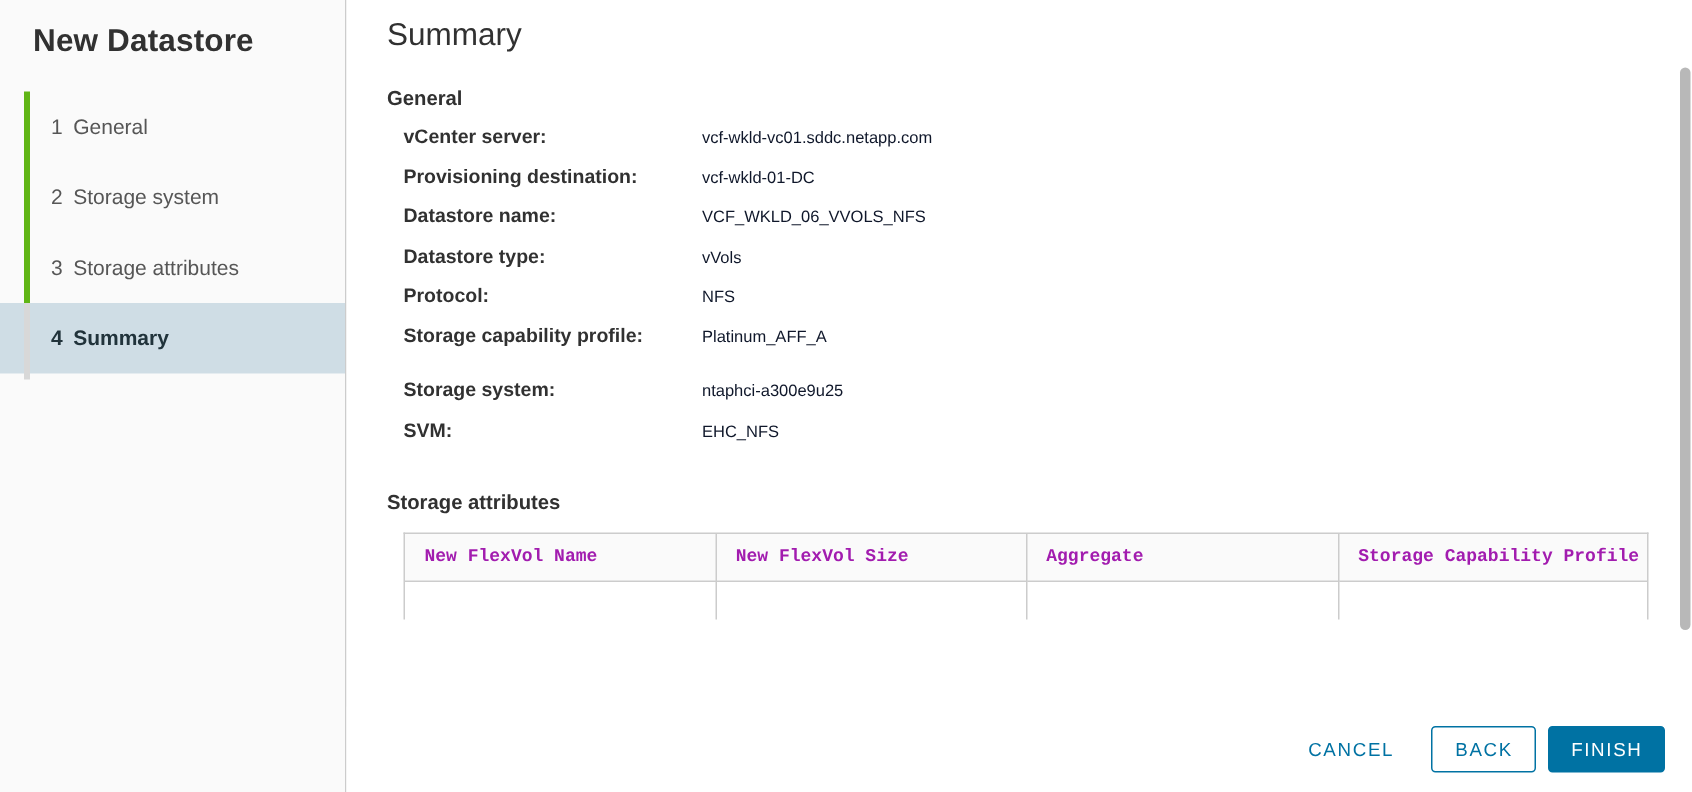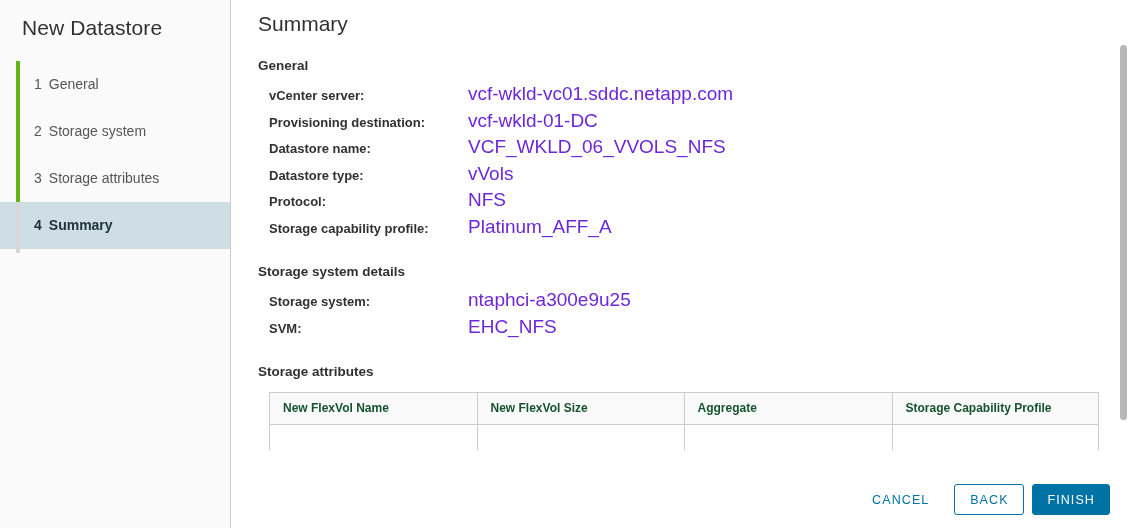--- a/index.html
+++ b/index.html
@@ -26,21 +26,21 @@
     position: relative;
     width: 231px;
     height: 528px;
     flex: 0 0 231px;
     background: #fafafa;
     border-right: 1px solid #cccccc;
   }
 
   #wizard-title {
     font-size: 21px;
-    font-weight: 400;
+    font-weight: 700;
     color: #313131;
     padding: 16px 0 0 22px;
     letter-spacing: 0.1px;
     white-space: nowrap;
   }
 
   #steps {
     position: relative;
     margin-top: 21px;
     list-style: none;
@@ -125,23 +125,23 @@
   .kv-key {
     flex: 0 0 210px;
     padding-left: 11px;
     font-size: 13px;
     font-weight: 700;
     color: #313131;
     white-space: nowrap;
   }
 
   .kv-val {
-    font-size: 19px;
+    font-size: 11px;
     font-weight: 400;
-    color: #6d28d9;
+    color: #0f172a;
     white-space: nowrap;
   }
 
   #storage-system-details { margin-top: 4px; }
   #storage-attributes-section { margin-top: 7px; }
 
   
   #attr-table-wrap {
     margin-top: 13px;
     margin-left: 11px;
@@ -159,22 +159,23 @@
 
   #attr-table thead th {
     height: 31px;
     background: #fafafa;
     border-bottom: 1px solid #cccccc;
     border-right: 1px solid #cccccc;
     text-align: left;
     padding: 0 0 0 13px;
     font-size: 12px;
     font-weight: 700;
-    color: #14532d;
-    white-space: nowrap;
+    color: #a21caf;
+    white-space: nowrap;
+    font-family: Liberation Mono, monospace;
   }
   #attr-table thead th:last-child { border-right: none; }
 
   #attr-table tbody td {
     height: 26px;
     border-right: 1px solid #cccccc;
     padding: 0 0 0 13px;
     font-size: 12px;
     color: #565656;
   }
@@ -311,21 +312,20 @@
 
         <div class="kv-row">
           <div class="kv-key">Storage capability profile:</div>
           <div class="kv-val">Platinum_AFF_A</div>
         </div>
 
       </div>
     </section>
 
     <section class="section" id="storage-system-details">
-      <div class="section-head">Storage system details</div>
       <div class="kv-list">
 
         <div class="kv-row">
           <div class="kv-key">Storage system:</div>
           <div class="kv-val">ntaphci-a300e9u25</div>
         </div>
 
         <div class="kv-row">
           <div class="kv-key">SVM:</div>
           <div class="kv-val">EHC_NFS</div>

